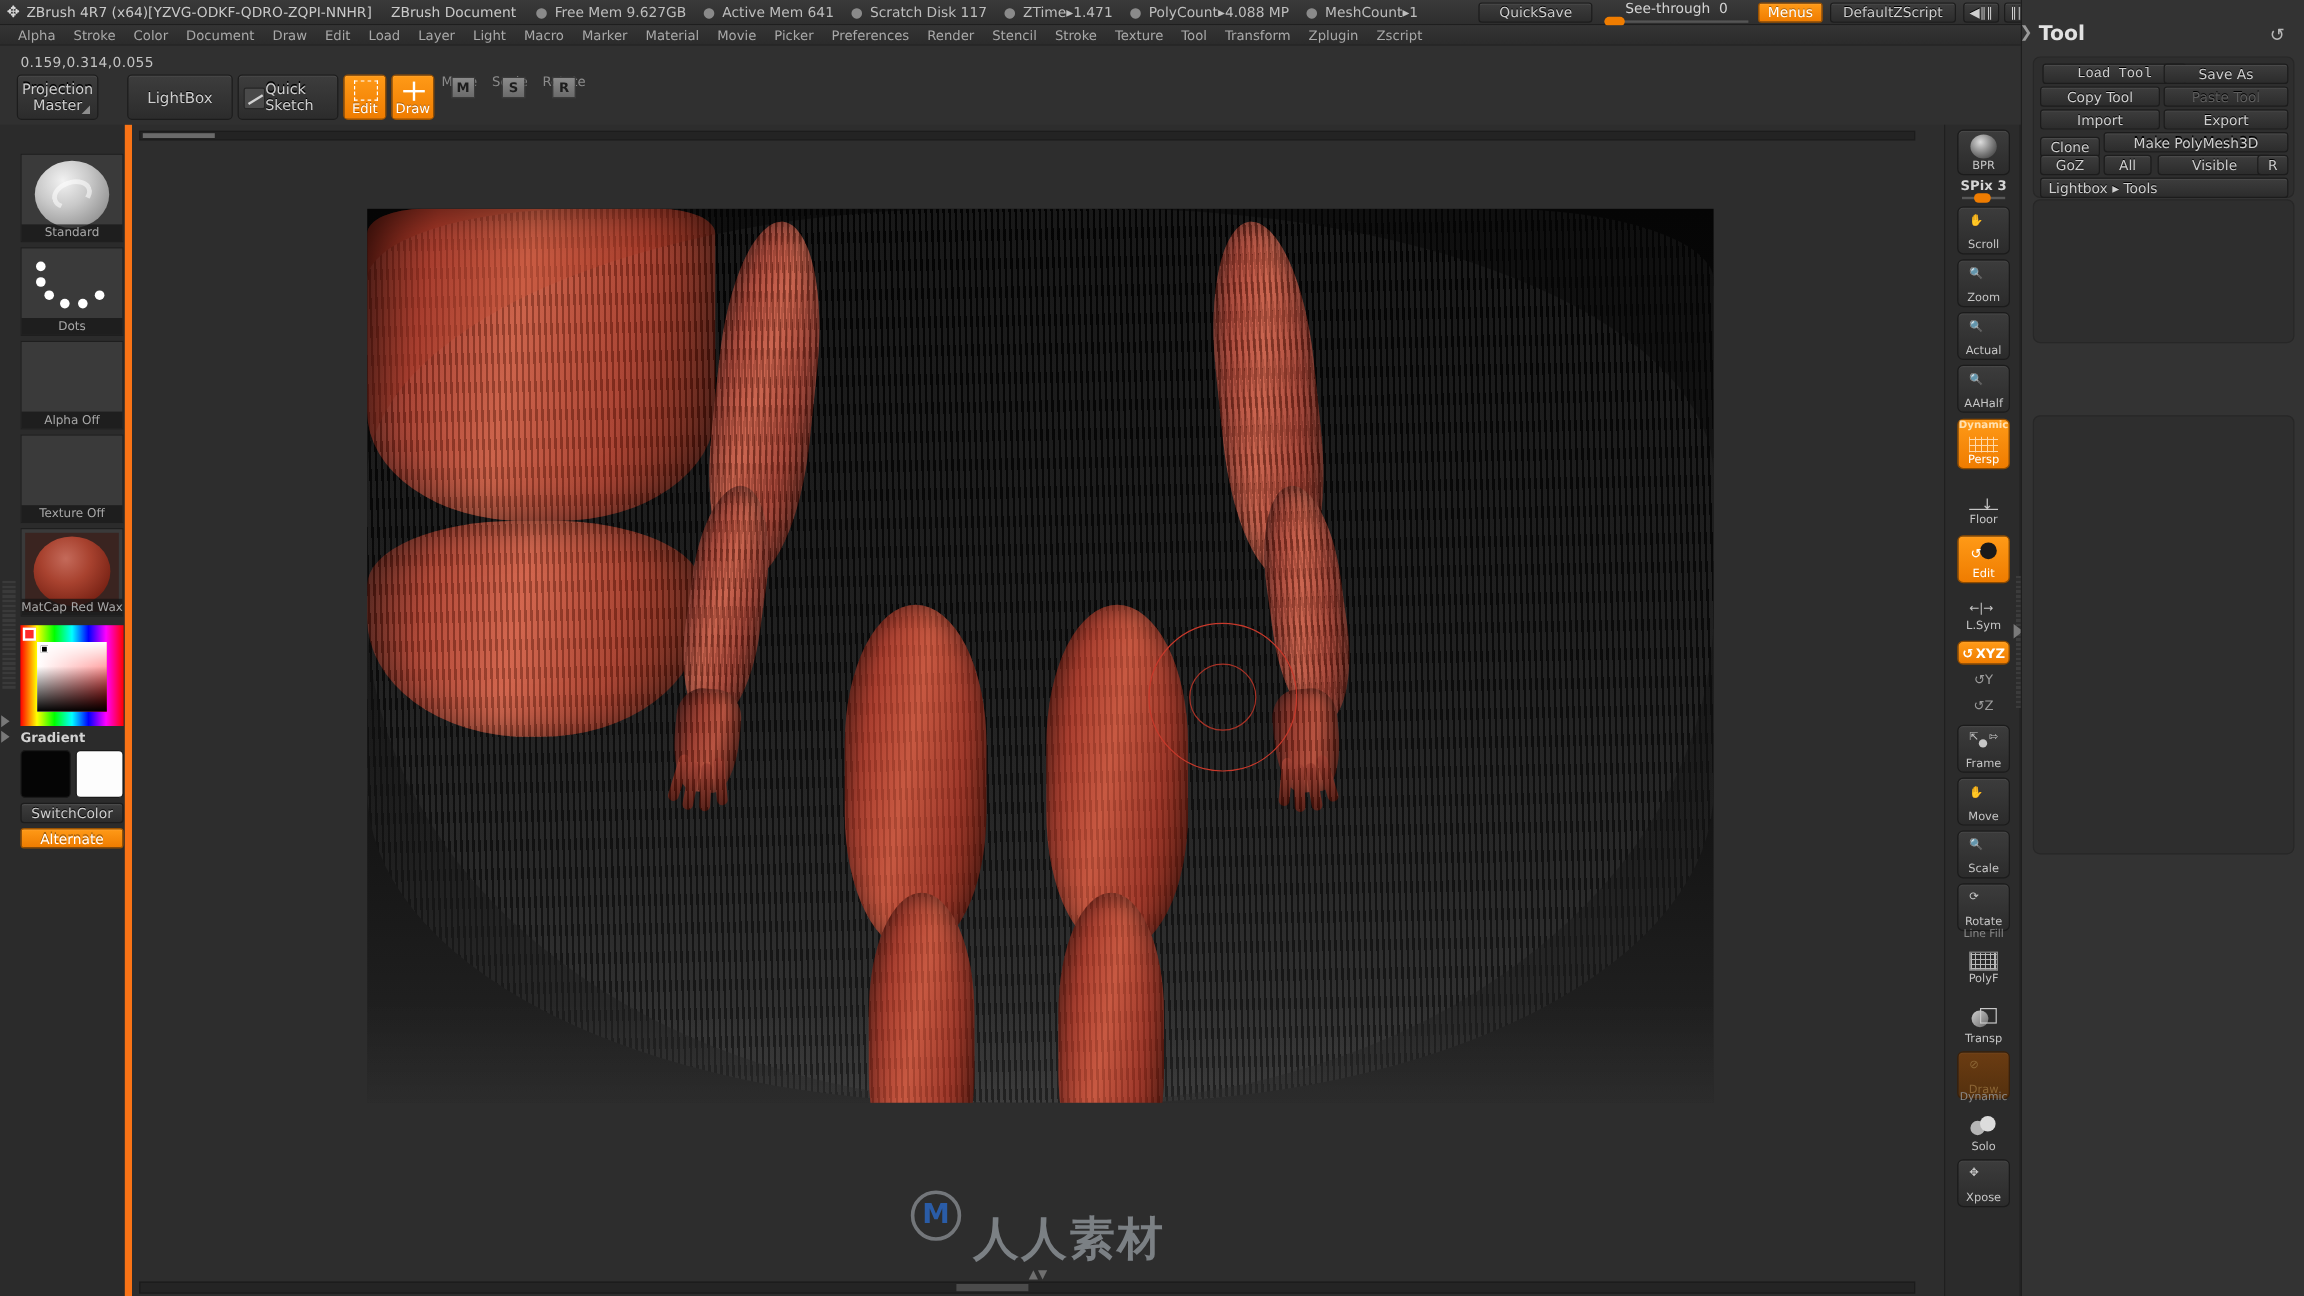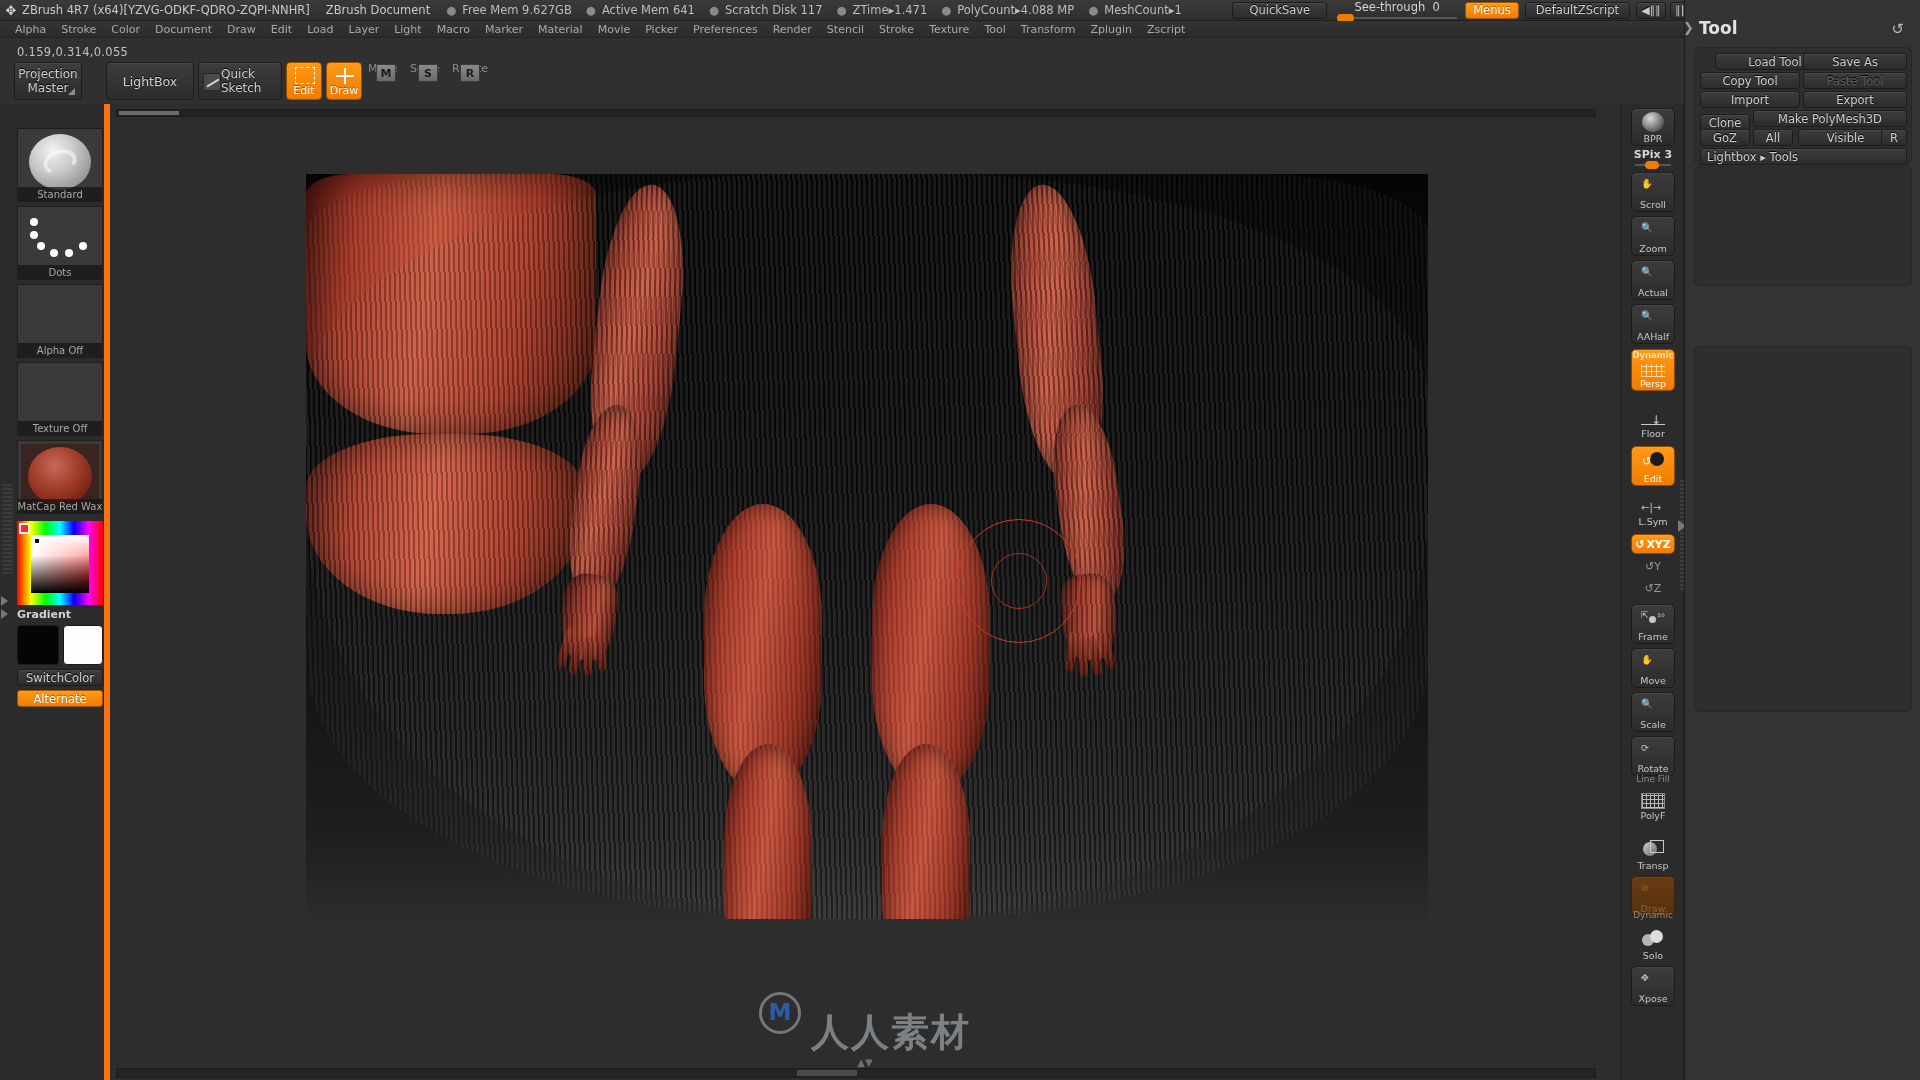--- a/index.html
+++ b/index.html
@@ -346,21 +346,21 @@
 
   .tp-group{ position:absolute; left:9px; width:218px;
     background:#2e2e2e; border:1px solid #272727; border-radius:6px;}
   #tp-g1{ top:47px; height:118px; }
   #tp-g2{ top:166px; height:120px; }
   #tp-g3{ top:346px; height:366px; }
 
   .tpb{
     position:absolute; height:17px; border-radius:3px; font-size:11.5px;
   }
-  #b-loadtool{ left:20px; top:5px; width:120px;}
+  #b-loadtool{ left:7px; top:5px; width:120px;font-family:Liberation Mono, monospace;}
   #b-saveas{ left:108px; top:5px; width:104px;}
   #b-copytool{ left:5px; top:24px; width:100px;}
   #b-pastetool{ left:108px; top:24px; width:104px;}
   #b-import{ left:5px; top:43px; width:100px;}
   #b-export{ left:108px; top:43px; width:104px;}
   #b-clone{ left:5px; top:66px; width:50px;}
   #b-makepoly{ left:58px; top:62px; width:154px;}
   #b-goz{ left:5px; top:81px; width:50px;}
   #b-all{ left:58px; top:81px; width:40px;}
   #b-visible{ left:103px; top:81px; width:95px;}

